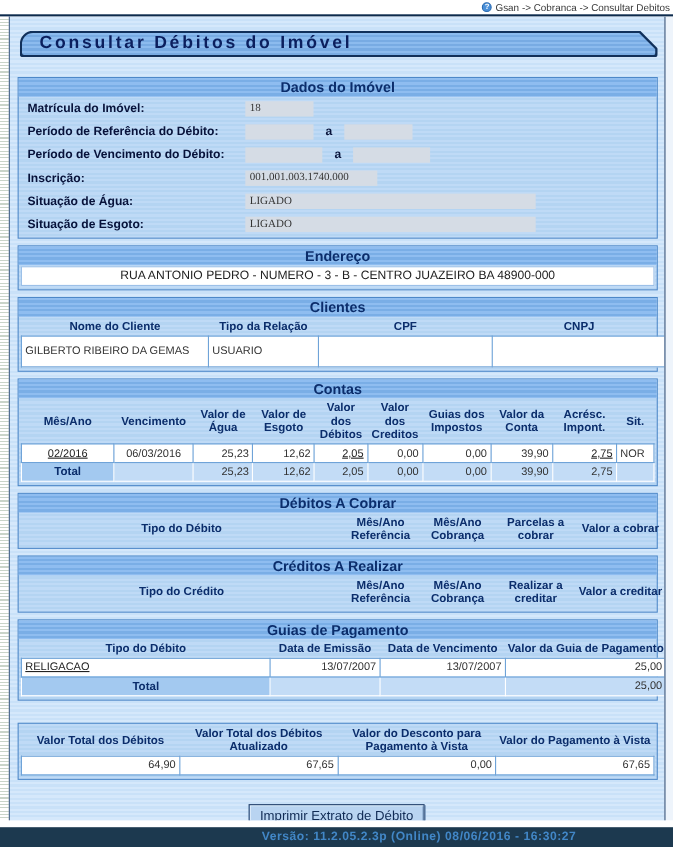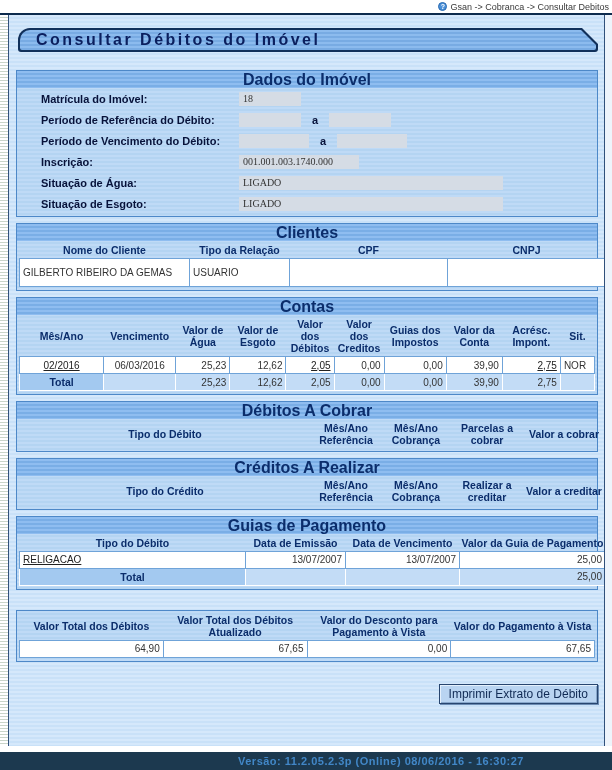--- a/index.html
+++ b/index.html
@@ -47,26 +47,26 @@
     display:flex;align-items:center;padding-left:16px;
     color:#0b1f5e;font-size:16px;font-weight:bold;letter-spacing:2.5px;
   }
   
   .section{
     border:1px solid #4d88c8;margin:0 2px 6px 2px;
     background:repeating-linear-gradient(180deg,#bfdaf6 0 2px,#b4d4f2 2px 4px);
     padding-bottom:2px;
   }
   .section-title{
-    height:17px;line-height:17px;text-align:center;font-size:16px;font-weight:bold;
+    height:17px;line-height:17px;text-align:center;font-size:13px;font-weight:bold;
     color:#0b2d6b;
     background:repeating-linear-gradient(180deg,#8fbdf0 0 2px,#7aaee6 2px 4px);
   }
   
-  .field-row{display:flex;align-items:center;height:21px;padding-left:24px;}
+  .field-row{display:flex;align-items:center;height:21px;padding-left:8px;}
   .field-label{width:198px;flex:0 0 198px;font-size:11px;font-weight:bold;color:#07123a;}
   .ro-input{
     background:#d5dce5;border:0;height:14px;font-size:10px;color:#333;
     padding:0 4px;font-family:Liberation Serif, serif;box-sizing:border-box;
   }
   .w62{width:62px;} .w70{width:70px;} .w120{width:120px;} .w248{width:264px;}
   .sep-a{font-size:11px;font-weight:bold;color:#07123a;margin:0 11px;}
   
   table.grid{width:100%;border-collapse:collapse;table-layout:fixed;font-size:10px;}
   table.grid th{
@@ -87,21 +87,21 @@
   .link{color:#222;text-decoration:underline;cursor:pointer;}
   .pad-tbl{padding:1px 2px;}
   
   .totais-box{margin-top:20px;}
   
   .btn{
     background:#b9d4f1;border:1px solid #27456f;color:#102a54;font-size:12px;
     font-family:"Liberation Sans",sans-serif;padding:2px 9px;cursor:pointer;
     box-shadow:inset 1px 1px 0 #e4f0fc, inset -1px -1px 0 #87a7cc, 1px 1px 0 #6c8cb4;
   }
-  .print-row{display:flex;justify-content:flex-end;margin:22px 2px 0 0;}
+  .print-row{display:flex;justify-content:center;margin:22px 2px 0 0;}
   
   .pre-footer{height:6px;background:#ffffff;}
   .footer{
     height:18px;background:#1c394f;display:flex;align-items:center;
     justify-content:center;padding-left:150px;box-sizing:border-box;
   }
   .footer span{
     color:#4287c7;font-size:11px;font-weight:bold;letter-spacing:0.5px;
   }
 </style>
@@ -147,20 +147,24 @@
       <div class="field-row">
         <span class="field-label">Situação de Água:</span>
         <input class="ro-input w248" readonly="" value="LIGADO" style="">
       </div>
       <div class="field-row">
         <span class="field-label">Situação de Esgoto:</span>
         <input class="ro-input w248" readonly="" value="LIGADO" style="">
       </div>
     </div>
 
+    <div class="section">
+      <div class="section-title">Endereço</div>
+      <div class="addr-bar">RUA ANTONIO PEDRO - NUMERO - 3 - B - CENTRO JUAZEIRO BA 48900-000</div>
+    </div>
 
     <div class="section">
       <div class="section-title">Clientes</div>
       <div class="pad-tbl">
         <table class="grid">
           <colgroup>
               <col style="width:170px">
               <col style="width:100px">
               <col style="width:158px">
               <col style="width:158px">

